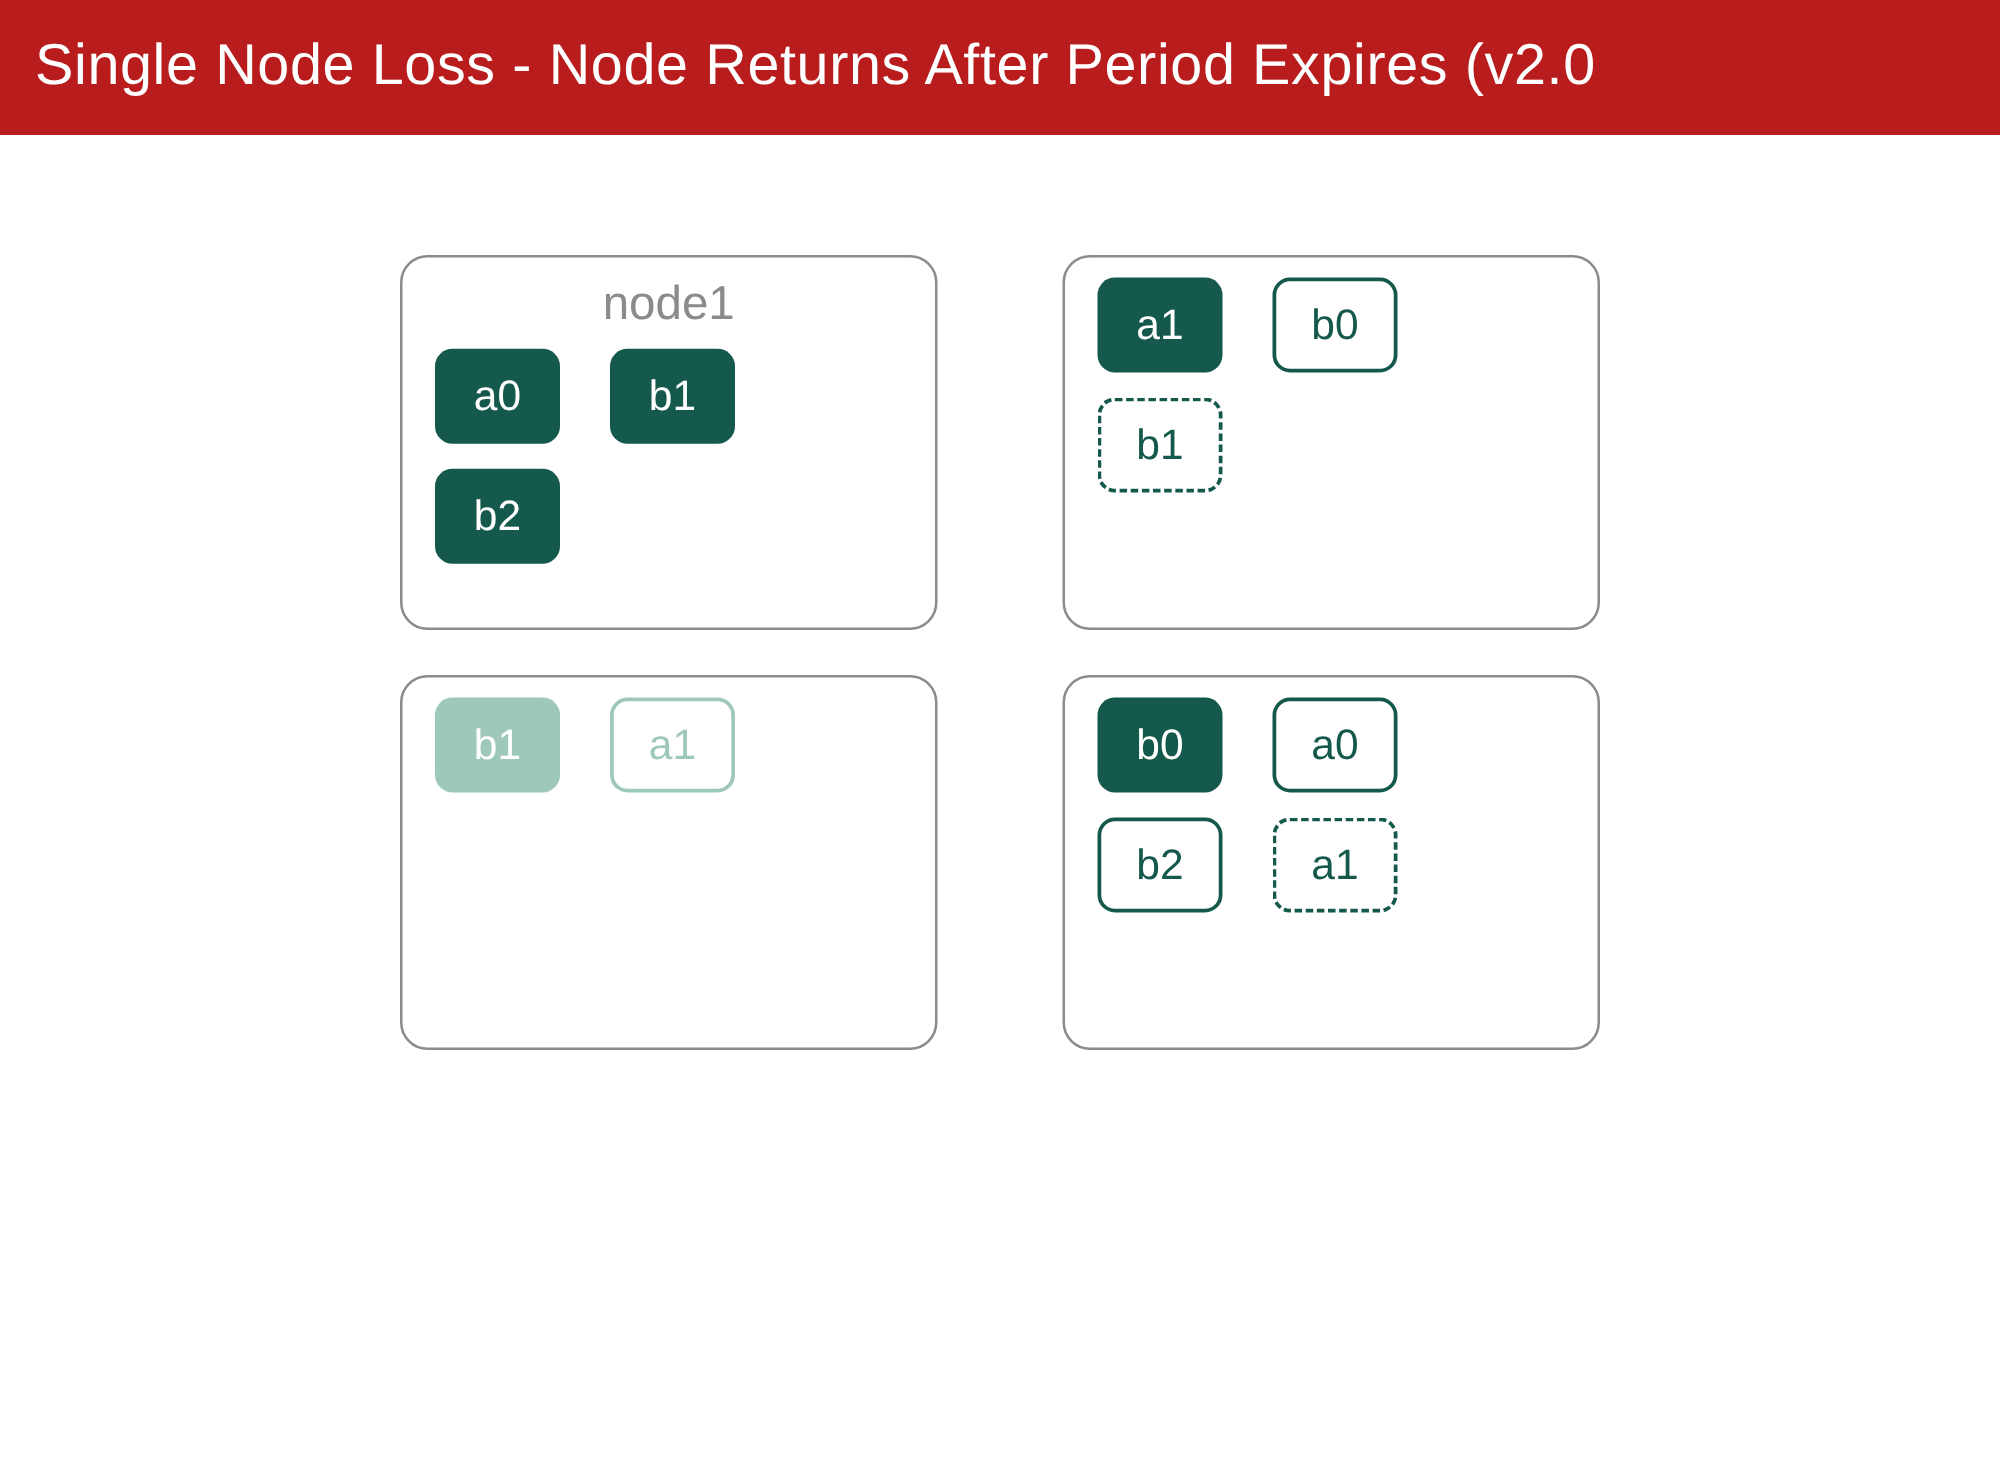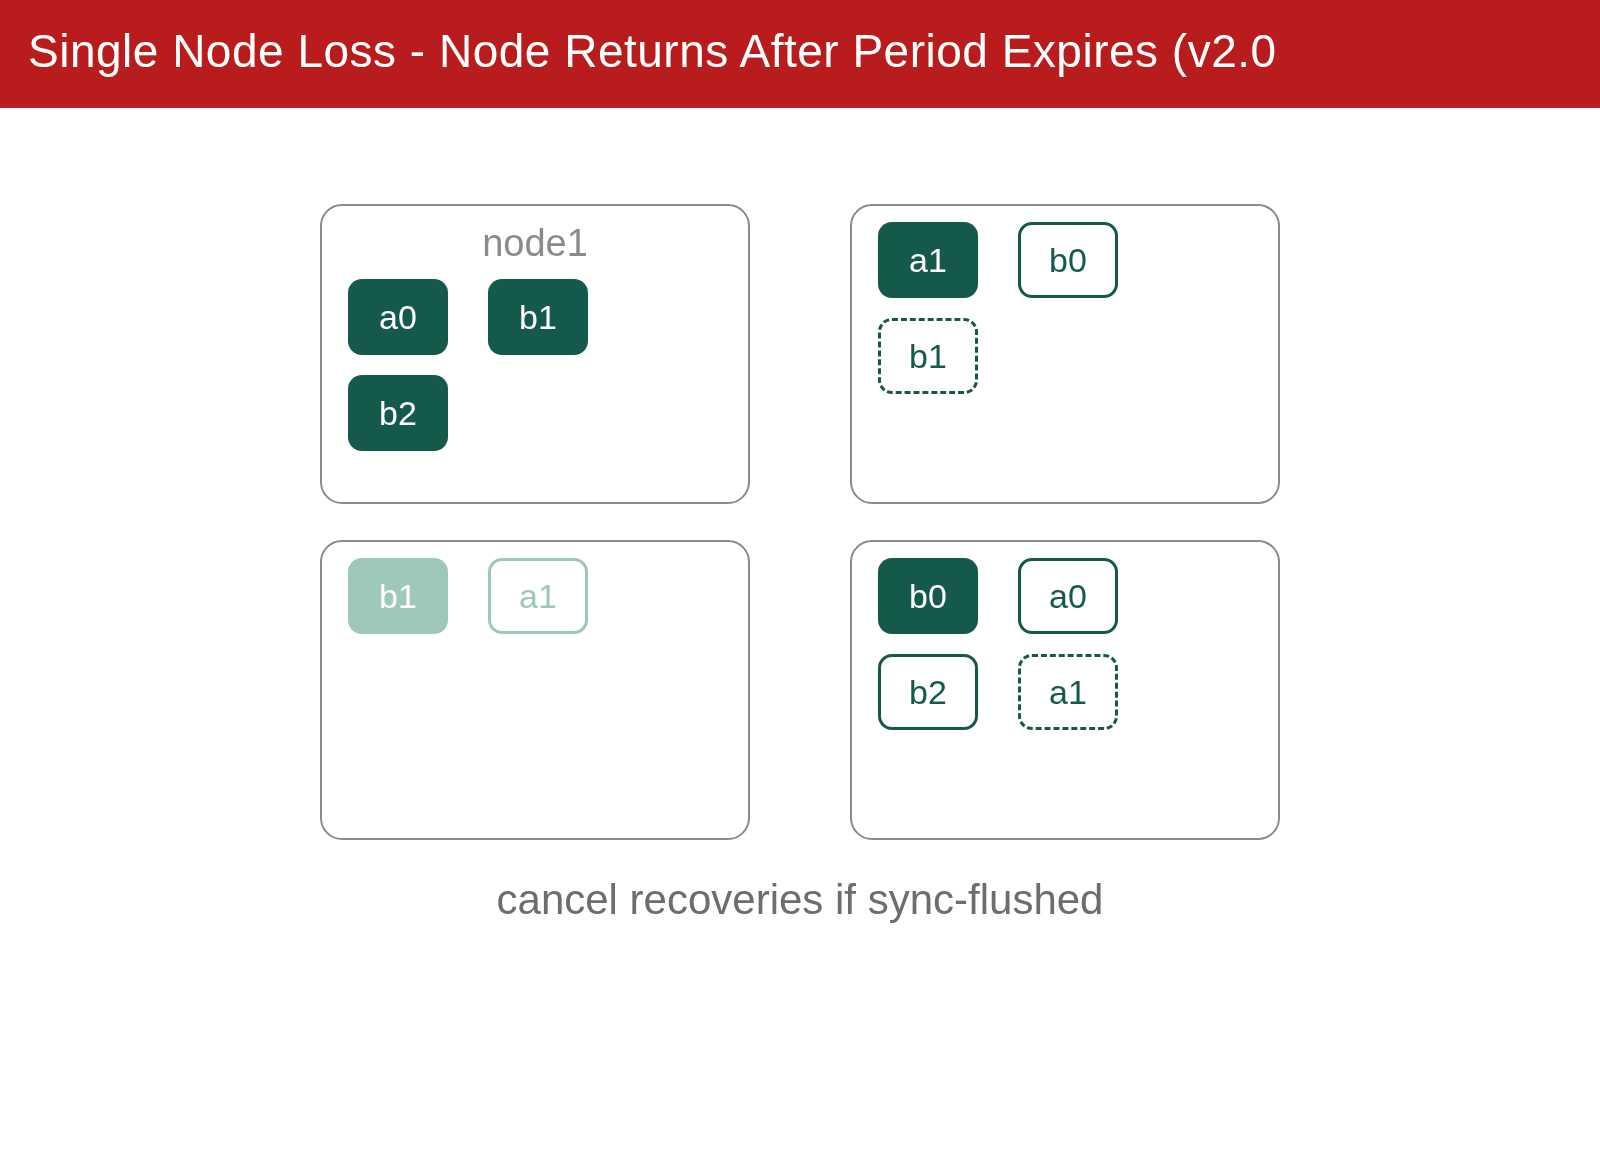--- a/index.html
+++ b/index.html
@@ -113,14 +113,13 @@
         <div class="shard s-replica">a0</div>
       </div>
       <div class="shard-row">
         <div class="shard s-replica">b2</div>
         <div class="shard s-recover">a1</div>
       </div>
     </div>
 
   </div>
 
-  <div class="caption">cancel recoveries if sync-flushed</div>
 </div>
 
 </body></html>

